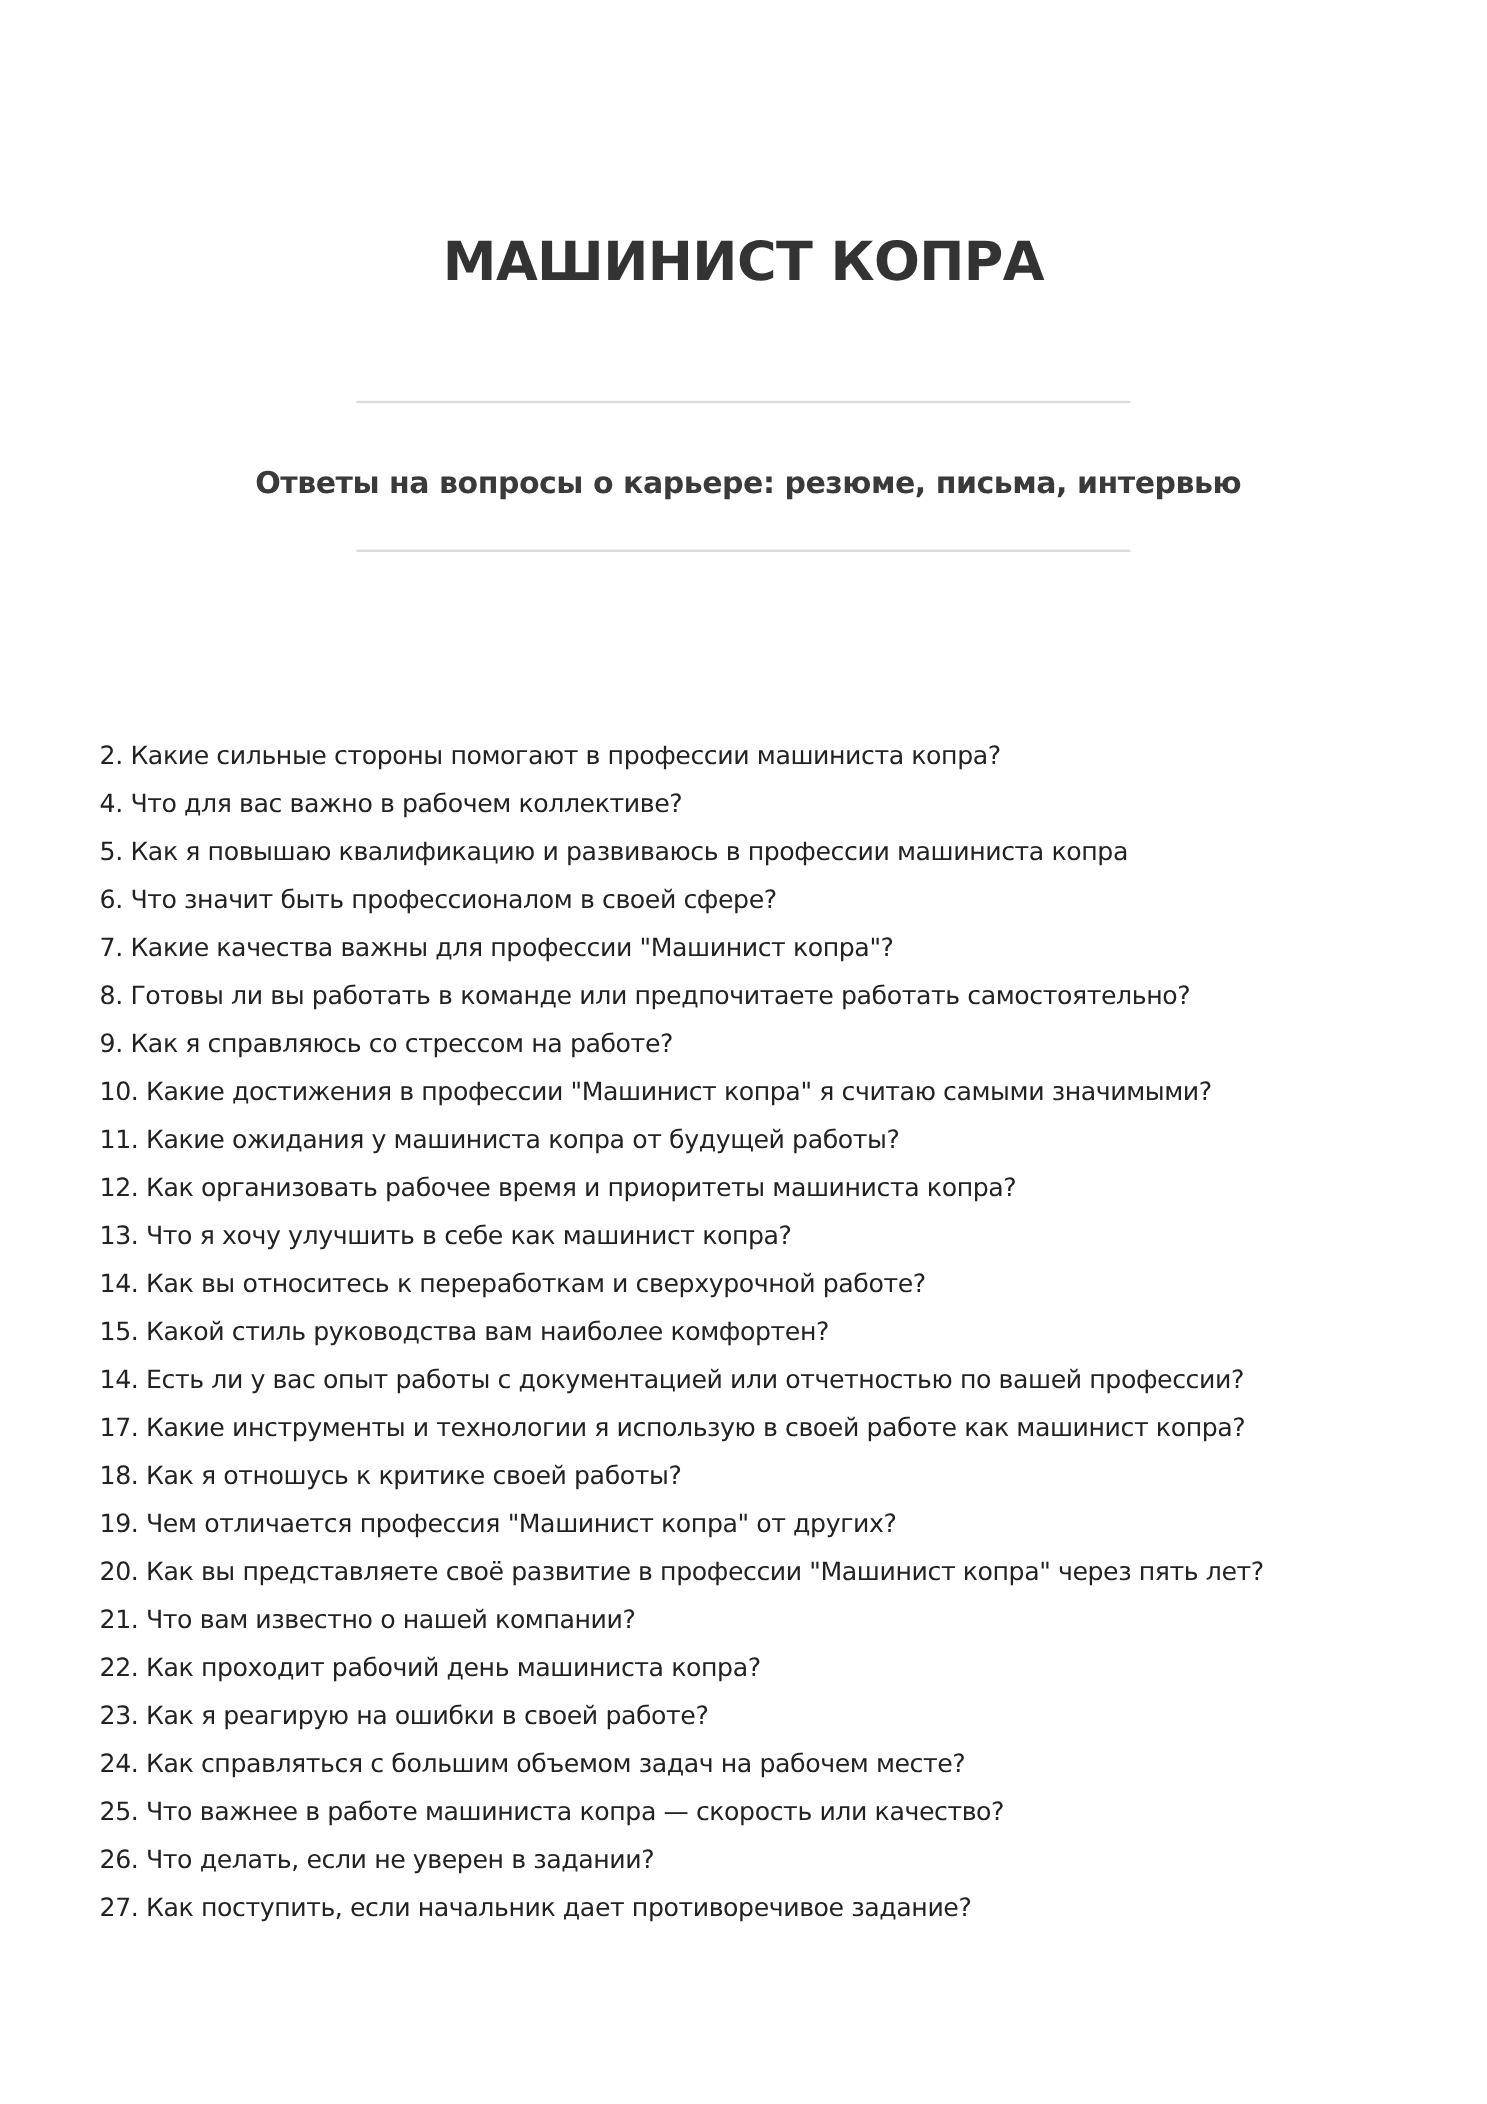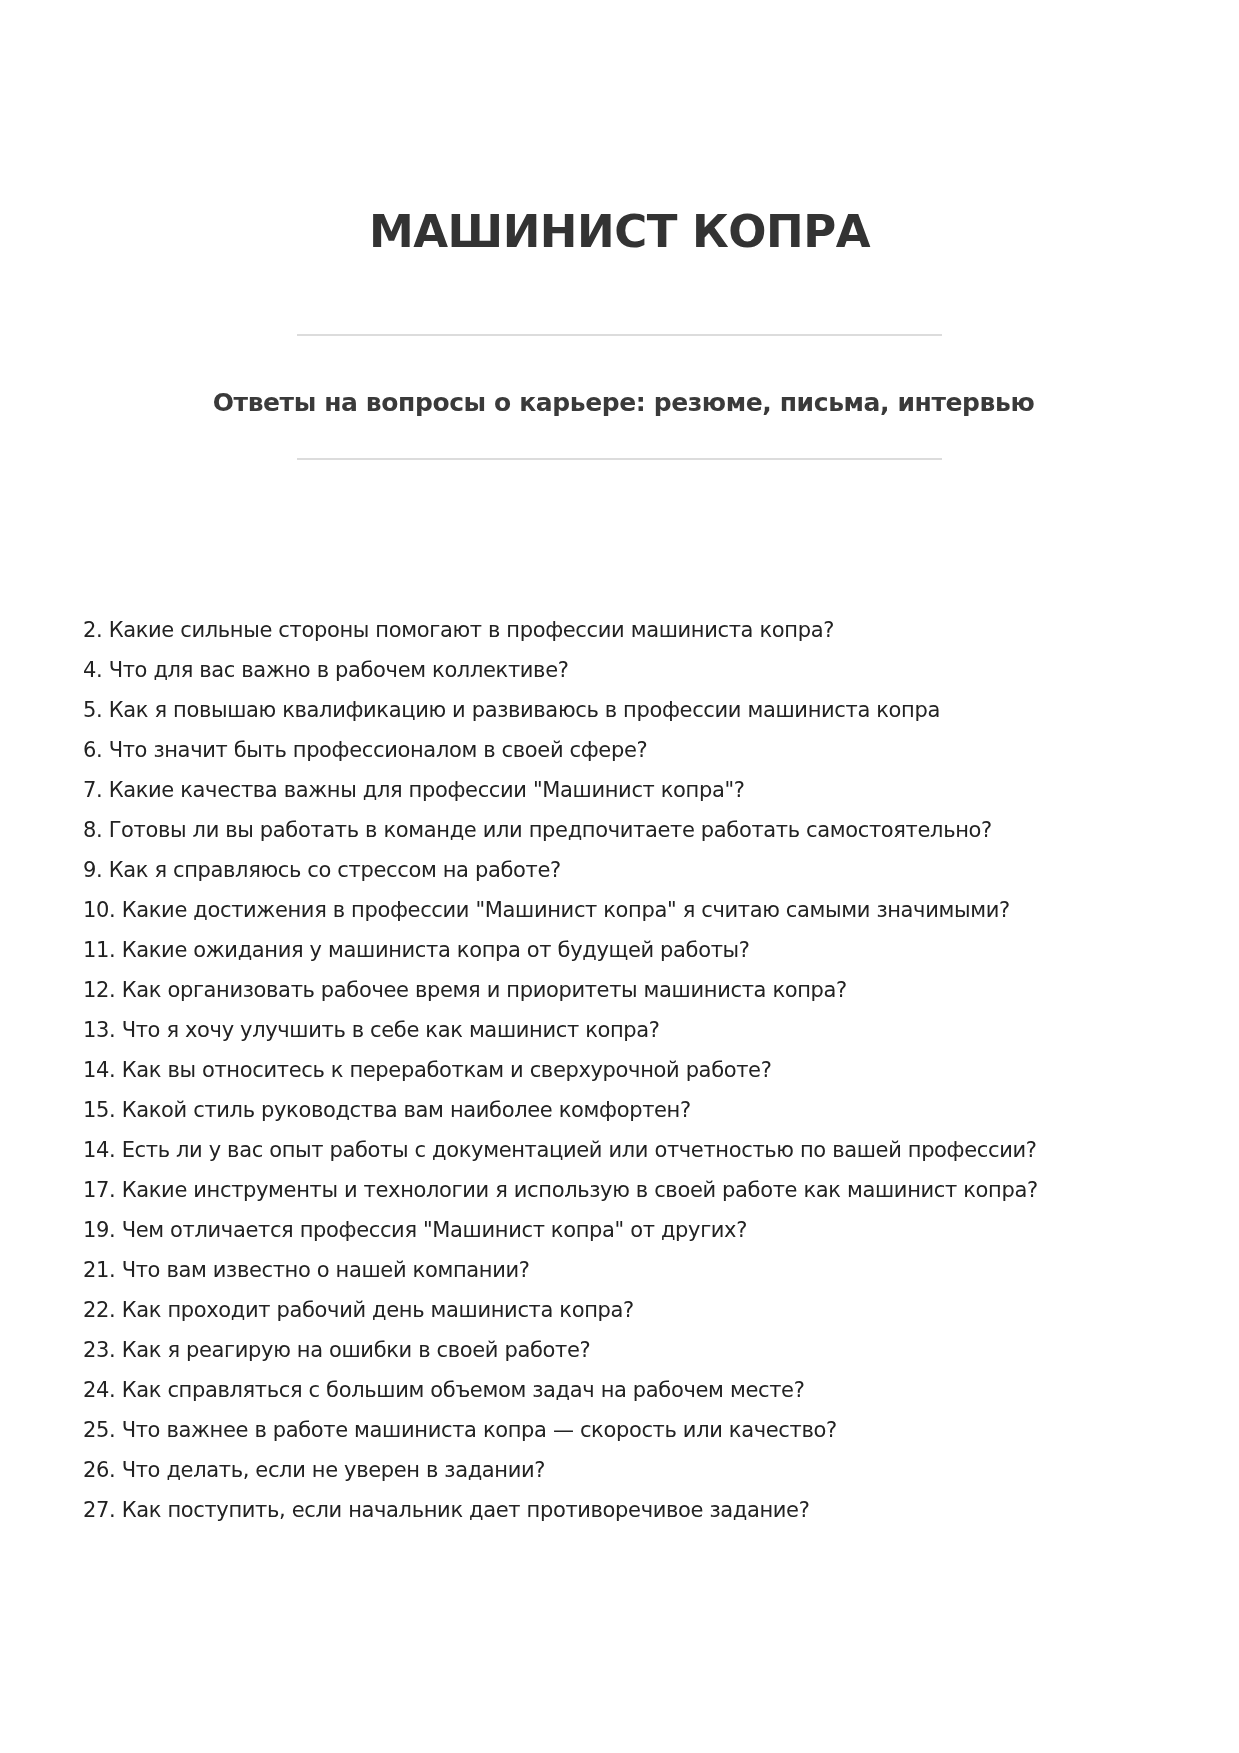--- a/index.html
+++ b/index.html
@@ -10,21 +10,21 @@
     body {
       width: 1239px;
       height: 1753px;
       position: relative;
       font-family: "DejaVu Sans", "Liberation Sans", sans-serif;
       color: #333333;
       overflow: hidden;
     }
     .page-title {
       position: absolute;
-      top: 202px;
+      top: 188px;
       left: 0;
       width: 1239px;
       text-align: center;
       font-family: "DejaVu Sans", sans-serif;
       font-weight: bold;
       font-size: 45px;
       letter-spacing: -0.5px;
       color: #333333;
       line-height: 60px;
       margin: 0;
@@ -93,21 +93,23 @@
   <li class="question-item">8. Готовы ли вы работать в команде или предпочитаете работать самостоятельно?</li>
   <li class="question-item">9. Как я справляюсь со стрессом на работе?</li>
   <li class="question-item">10. Какие достижения в профессии "Машинист копра" я считаю самыми значимыми?</li>
   <li class="question-item">11. Какие ожидания у машиниста копра от будущей работы?</li>
   <li class="question-item">12. Как организовать рабочее время и приоритеты машиниста копра?</li>
   <li class="question-item">13. Что я хочу улучшить в себе как машинист копра?</li>
   <li class="question-item">14. Как вы относитесь к переработкам и сверхурочной работе?</li>
   <li class="question-item">15. Какой стиль руководства вам наиболее комфортен?</li>
   <li class="question-item">14. Есть ли у вас опыт работы с документацией или отчетностью по вашей профессии?</li>
   <li class="question-item">17. Какие инструменты и технологии я использую в своей работе как машинист копра?</li>
+  <li class="question-item">18. Как я отношусь к критике своей работы?</li>
   <li class="question-item">19. Чем отличается профессия "Машинист копра" от других?</li>
+  <li class="question-item">20. Как вы представляете своё развитие в профессии "Машинист копра" через пять лет?</li>
   <li class="question-item">21. Что вам известно о нашей компании?</li>
   <li class="question-item">22. Как проходит рабочий день машиниста копра?</li>
   <li class="question-item">23. Как я реагирую на ошибки в своей работе?</li>
   <li class="question-item">24. Как справляться с большим объемом задач на рабочем месте?</li>
   <li class="question-item">25. Что важнее в работе машиниста копра — скорость или качество?</li>
   <li class="question-item">26. Что делать, если не уверен в задании?</li>
   <li class="question-item">27. Как поступить, если начальник дает противоречивое задание?</li>
 </ul>
 
 </body></html>

